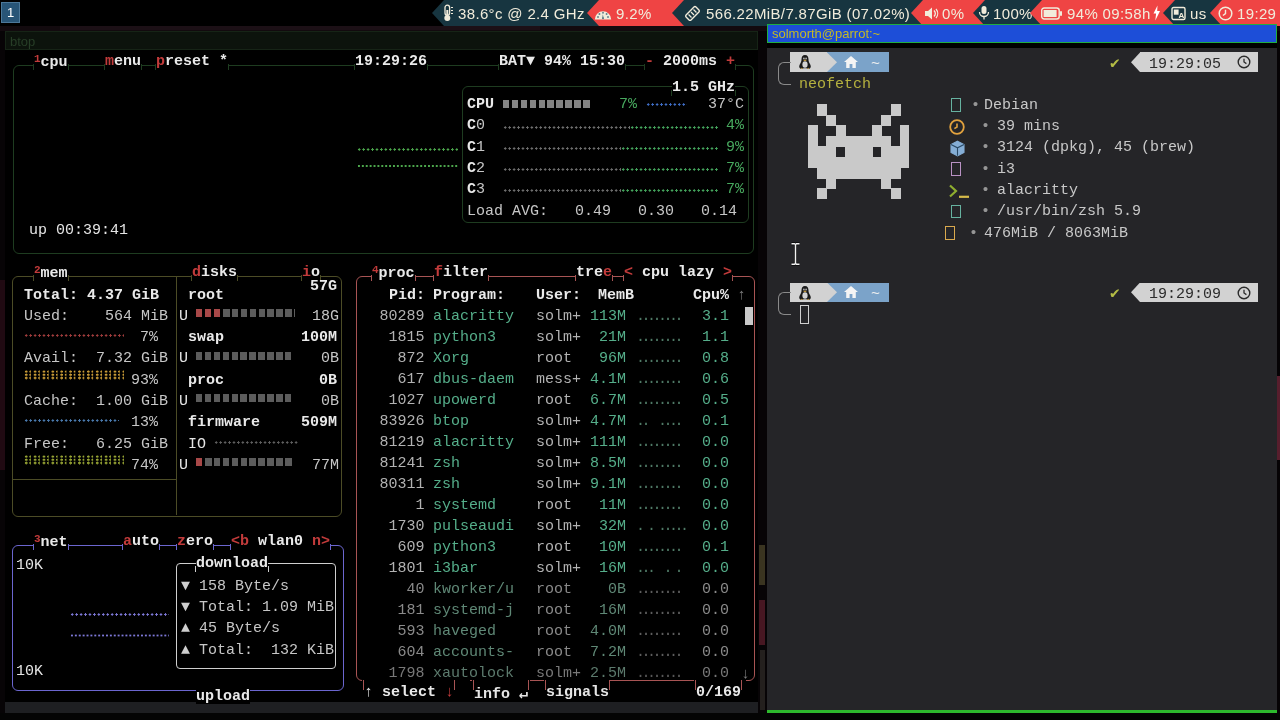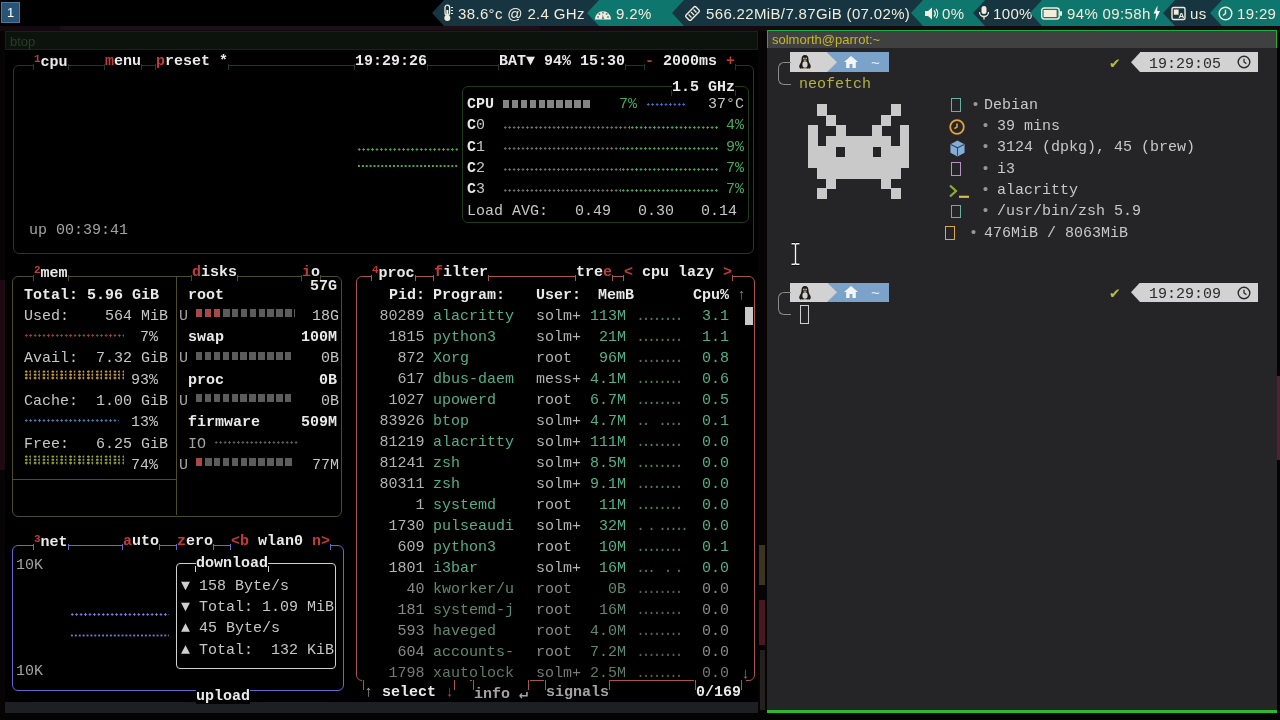--- a/index.html
+++ b/index.html
@@ -1,34 +1,34 @@
 <!DOCTYPE html>
 <html><head><meta charset="utf-8">
 <style>
 html,body{margin:0;padding:0;width:1280px;height:720px;background:#000;overflow:hidden}
 #page{position:absolute;top:0;left:0;width:1280px;height:720px}
 .a{position:absolute}
 .m{font:15px "Liberation Mono",monospace;line-height:21px;white-space:pre;letter-spacing:0}
 .b{font-weight:bold}
 .w{color:#e9e9e9}
 .g{color:#c6c6c6}
-.d{color:#a3a3a3}
+.d{color:#e5e5e5}
 .dd{color:#7a7a7a}
 .r{color:#c23b3b}
 .gr{color:#47a85e}
 .bx{position:absolute;border:1px solid;border-radius:6px}
 .lb{position:absolute;background:#000;height:16px;line-height:16px;font:15px "Liberation Mono",monospace;white-space:pre}
 .lb::before{content:"";position:absolute;left:-1px;top:11px;width:1px;height:6px;background:var(--bc,transparent)}
 .lb::after{content:"";position:absolute;right:-1px;top:11px;width:1px;height:6px;background:var(--bc,transparent)}
 .lbB::before{top:-4px!important;height:10px!important}
 .lbB::after{top:-4px!important;height:10px!important}
 .sup{font-size:11px;vertical-align:4px;font-weight:bold}
 .seg{position:absolute;top:0;height:26px;display:flex;align-items:center;clip-path:polygon(0 50%,12px 0,100% 0,100% 100%,12px 100%);color:#f1ecdb;font:15px "Liberation Sans",sans-serif;letter-spacing:0.35px;box-sizing:border-box}
 .sd{background:#173540}
-.sl{background:#0f766e}
+.sl{background:#ef4444}
 .seg svg{flex:0 0 auto}
 .dotl{position:absolute;background-image:radial-gradient(circle,var(--c) 1.05px,transparent 1.15px);background-size:4.45px 5px;background-position:0 100%}
 .blk{position:absolute;background-image:repeating-linear-gradient(90deg,transparent 0 7.4px,#000 7.4px 8.9px),radial-gradient(circle,var(--c) 1.15px,transparent 1.25px);background-size:8.9px 100%,4.45px 3.2px}
 .meter{position:absolute;height:8px}
 </style></head>
 <body>
 <div id="page">
 
 <div class="a" style="left:0;top:0;width:1280px;height:26px;background:#000"></div>
 <div class="a" style="left:1px;top:2px;width:17px;height:19px;background:#285577;border:1px solid #4c7899;color:#fff;font:13px 'Liberation Sans';text-align:center;line-height:19px">1</div>
@@ -170,21 +170,21 @@
 <div class="dotl" style="--c:#4ca64c;left:357px;top:147px;width:101px;height:5px"></div>
 <div class="dotl" style="--c:#4ca64c;left:357px;top:163px;width:101px;height:6px;background-size:3.9px 6px"></div>
 <div class="m a d" style="left:29px;top:220px">up 00:39:41</div>
 
 <div class="bx" style="left:12px;top:276px;width:328px;height:239px;border-color:#4c4c26"></div>
 <div class="a" style="left:176px;top:277px;width:1px;height:238px;background:#4c4c26"></div>
 <div class="a" style="left:13px;top:479px;width:163px;height:1px;background:#4c4c26"></div>
 <div class="lb" style="left:34px;top:264px;--bc:#4c4c26"><span class="sup r">2</span><span class="b w">mem</span></div>
 <div class="lb" style="left:192px;top:264px;--bc:#4c4c26"><span class="r b">d</span><span class="b w">isks</span></div>
 <div class="lb" style="left:302px;top:264px;--bc:#4c4c26"><span class="r b">i</span><span class="b w">o</span></div>
-<div class="m a b w" style="left:24px;top:284.5px">Total: 5.96 GiB</div>
+<div class="m a b w" style="left:24px;top:284.5px">Total: 4.37 GiB</div>
 <div class="m a g" style="left:24px;top:305.8px">Used:    564 MiB</div>
 <div class="dotl" style="--c:#a03c3c;left:24px;top:333px;width:100px;height:5px"></div>
 <div class="m a g" style="left:140px;top:327.1px">7%</div>
 <div class="m a g" style="left:24px;top:348.4px">Avail:  7.32 GiB</div>
 <div class="blk" style="--c:#c79a36;left:24px;top:370px;width:100px;height:10px"></div>
 <div class="m a g" style="left:131px;top:369.7px">93%</div>
 <div class="m a g" style="left:24px;top:391px">Cache:  1.00 GiB</div>
 <div class="dotl" style="--c:#4a7aae;left:24px;top:418px;width:95px;height:5px"></div>
 <div class="m a g" style="left:131px;top:412.3px">13%</div>
 <div class="m a g" style="left:24px;top:433.6px">Free:   6.25 GiB</div>
@@ -257,21 +257,21 @@
         <div class="m a" style="left:684px;top:305.8px;width:45px;text-align:right"><span style="color:#55ae8a">3.1</span><br><span style="color:#55ae8a">1.1</span><br><span style="color:#55ae8a">0.8</span><br><span style="color:#55ae8a">0.6</span><br><span style="color:#55ae8a">0.5</span><br><span style="color:#55ae8a">0.1</span><br><span style="color:#55ae8a">0.0</span><br><span style="color:#55ae8a">0.0</span><br><span style="color:#55ae8a">0.0</span><br><span style="color:#55ae8a">0.0</span><br><span style="color:#55ae8a">0.0</span><br><span style="color:#55ae8a">0.1</span><br><span style="color:#55ae8a">0.0</span><br><span style="color:#8a8a8a">0.0</span><br><span style="color:#8a8a8a">0.0</span><br><span style="color:#8a8a8a">0.0</span><br><span style="color:#8a8a8a">0.0</span><br><span style="color:#787878">0.0</span><br></div>
       </div>
 <div class="a" style="left:745px;top:307px;width:8px;height:18px;background:#c9c9c9"></div>
 <div class="m a dd" style="left:741px;top:664px">↓</div>
 <div class="lb lbB" style="left:364px;top:684px;--bc:#a85454"><span class="d">↑ </span><span class="b w">select</span><span class="r"> ↓</span></div>
 <div class="lb lbB" style="left:474px;top:684px;--bc:#a85454"><span class="d b">info ↵</span></div>
 <div class="lb lbB" style="left:546px;top:684px;--bc:#a85454"><span class="d b">signals</span></div>
 <div class="lb lbB" style="left:696px;top:684px;--bc:#a85454"><span class="b w">0/169</span></div>
 </div>
 
-<div class="a" style="left:767px;top:30px;width:508px;height:17px;background:#404040;border:1.5px solid #1fae41">
+<div class="a" style="left:767px;top:24px;width:508px;height:17px;background:#1d4ed8;border:1.5px solid #1fae41">
   <span style="position:absolute;left:4px;top:1px;font:13px 'Liberation Sans';color:#c3ba25">solmorth@parrot:~</span>
     </div>
 <div class="a" style="left:767px;top:48px;width:510px;height:662px;background:#252528"></div>
 <div class="a" style="left:767px;top:710px;width:510px;height:3px;background:#2db92d"></div>
 <div class="a" style="left:1277px;top:31px;width:3px;height:682px;background:#060305"></div>
 <div class="a" style="left:1277px;top:376px;width:3px;height:84px;background:#571e2d"></div>
 
 <div id="term">
 <div class="a" style="left:790px;top:52.4px;width:37px;height:19.5px;background:#d2d2d2"></div>
 <div class="a" style="left:827px;top:52.4px;width:62px;height:19.5px;background:#7ba3c9"></div>

